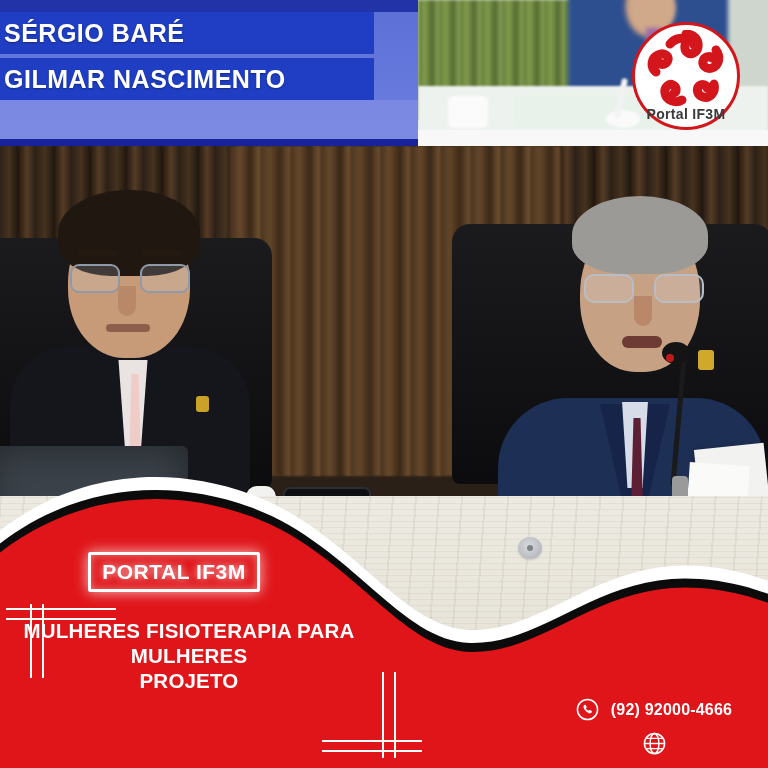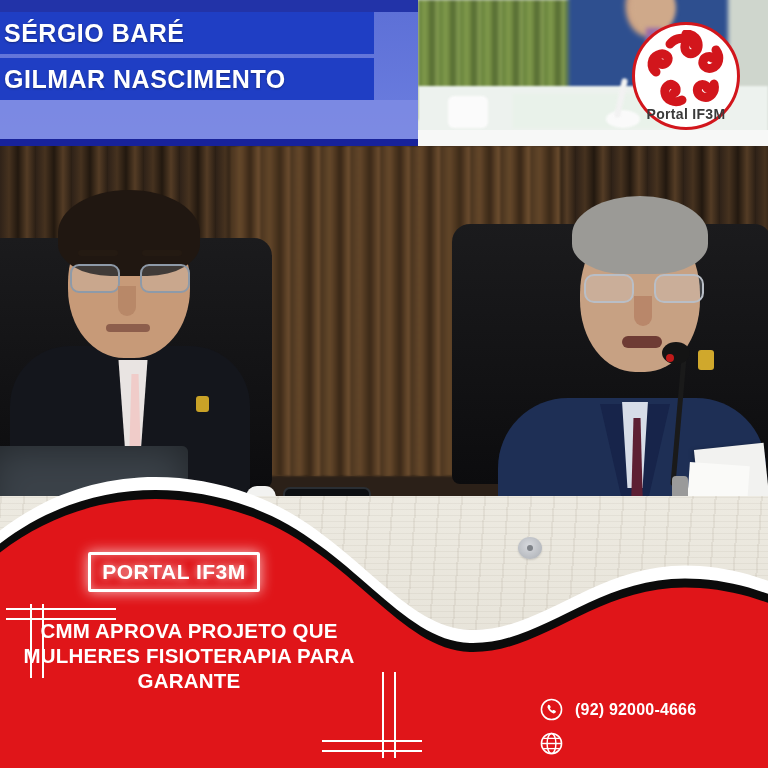--- a/index.html
+++ b/index.html
@@ -146,21 +146,21 @@
   .headline{position:absolute;left:18px;top:618px;width:342px;text-align:center;}
   .headline div{color:#fff;font-weight:bold;font-size:20.5px;line-height:25px;letter-spacing:.2px;}
 
   .deco{position:absolute;}
   .deco .h{position:absolute;height:2px;background:#fff;}
   .deco .v{position:absolute;width:2px;background:#fff;}
   .deco-tl{left:6px;top:604px;width:110px;height:74px;}
   .deco-br{left:322px;top:672px;width:100px;height:90px;}
 
   .contact{position:absolute;left:540px;top:698px;width:228px;}
-  .crow{display:flex;align-items:center;gap:12px;margin-bottom:11px;}
+  .crow{display:flex;align-items:center;gap:12px;margin-bottom:11px;justify-content:center;}
   .crow .txt{color:#fff;font-size:16px;font-weight:bold;letter-spacing:.2px;}
   .cico{width:23px;height:23px;flex:0 0 23px;}
 </style>
 </head>
 <body>
 
 <div class="stage">
 
   <div class="screen-strip">
 
@@ -297,23 +297,23 @@
     <div class="v" style="left:36px;top:0;height:74px"></div>
   </div>
   <div class="deco deco-br">
     <div class="v" style="left:60px;top:0;height:86px"></div>
     <div class="v" style="left:72px;top:0;height:86px"></div>
     <div class="h" style="left:0;top:68px;width:100px"></div>
     <div class="h" style="left:0;top:78px;width:100px"></div>
   </div>
 
   <div class="headline">
-    <div>CMM APROVA PROJETO QUE</div>
     <div>MULHERES FISIOTERAPIA PARA</div>
-    <div>GARANTE</div>
+    <div>MULHERES</div>
+    <div>PROJETO</div>
   </div>
 
   <div class="contact">
     <div class="crow">
       <svg class="cico" viewBox="0 0 24 24">
         <circle cx="12" cy="12" r="10.5" fill="none" stroke="#fff" stroke-width="1.6"></circle>
         <path d="M8.4 7.3c.6-.5 1.4-.3 1.8.3l.8 1.3c.3.5.2 1-.2 1.4l-.5.4c.5 1.2 1.4 2.1 2.6 2.6l.4-.5c.4-.4.9-.5 1.4-.2l1.3.8c.6.4.8 1.2.3 1.8-.6.8-1.7 1.1-2.7.7-2.6-1-4.6-3-5.6-5.6-.4-1 0-2 .4-3z" fill="#fff"></path>
       </svg>
       <div class="txt">(92) 92000-4666</div>
     </div>

